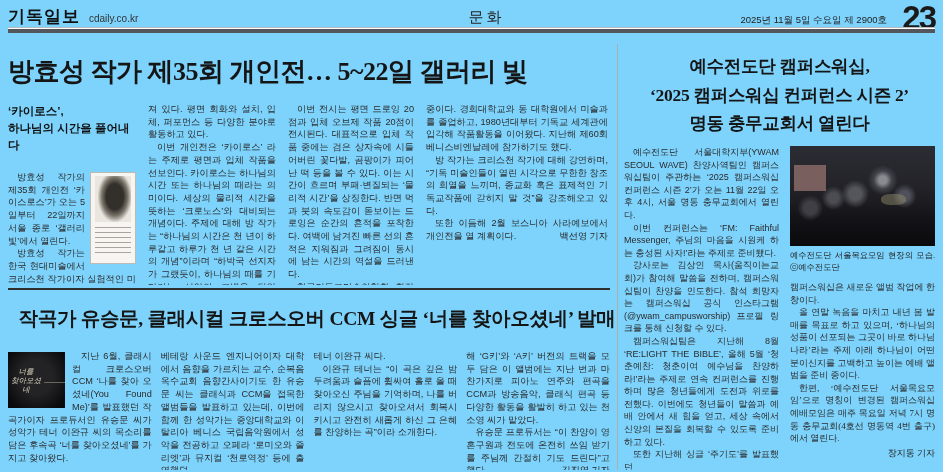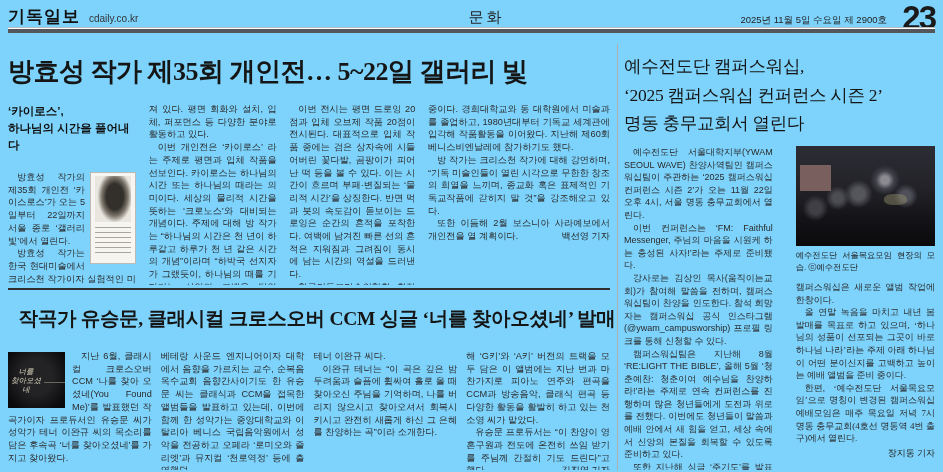--- a/index.html
+++ b/index.html
@@ -19,21 +19,21 @@
   
   .serif{font-family:"Liberation Serif","DejaVu Serif",serif;}
   .bt{font-size:9.2px;line-height:12.7px;text-align:justify;color:#2b2b2b;margin:0;text-indent:9px;}
   .cont{text-indent:0;}
   .col{overflow:hidden;}
   .byl{float:right;color:#222;padding-left:6px;}
 
   
   .a1-headline{position:absolute;left:8px;top:54px;width:602px;
     font-size:26px;font-weight:700;letter-spacing:-0.5px;color:#151515;}
-  .a1-body{position:absolute;left:8px;top:103px;width:602px;height:182px;display:flex;gap:12px;justify-content:space-between;}
+  .a1-body{position:absolute;left:8px;top:103px;width:602px;height:182px;display:flex;gap:12px;}
   .a1-c1{width:128px;}
   .a1-c2{width:128px;}
   .a1-c3{width:126px;}
   .a1-c4{width:182px;}
   .subhead{font-size:11.5px;line-height:17px;font-weight:700;color:#111;white-space:pre-line;margin-bottom:17px;}
   .poster{float:right;width:46px;height:92px;margin:1px 0 4px 5px;background:#f6f5f2;border:1px solid #bdbab4;box-sizing:border-box;padding:3px 4px;}
   .poster-art{height:46px;background:radial-gradient(ellipse 60% 70% at 55% 45%,#33302b 0 40%,#7a746a 60%,transparent 80%),#e9e6df;}
   .poster-lines{margin-top:5px;height:30px;background:repeating-linear-gradient(to bottom,#a9a59d 0 1px,transparent 1px 5px);}
 
   .lr-divider{position:absolute;left:8px;top:288px;width:602px;height:2px;background:#2e2e2e;}
@@ -46,23 +46,23 @@
   .album{float:left;width:57px;height:56px;margin:2px 7px 3px 0;
     background:radial-gradient(ellipse at 50% 45%,#232326 0 40%,#0a0a0c 85%);
     display:flex;flex-direction:row;align-items:center;justify-content:center;}
   .album-title{font-family:"Liberation Serif","DejaVu Serif",serif;font-style:italic;font-size:7.5px;line-height:9px;color:#ddd5bd;text-align:center;white-space:pre-line;}
   .album-sub{margin-top:4px;width:22px;height:1px;background:#6a675f;}
 
   
   .v-divider{position:absolute;left:617px;top:44px;width:1px;height:426px;background:#aeaeae;}
 
   
-  .a2-headline{position:absolute;left:624px;top:52px;width:311px;text-align:left;
-    font-size:17.5px;font-weight:400;line-height:28.5px;letter-spacing:-0.3px;color:#151515;}
-  .a2-body{position:absolute;left:624px;top:146px;width:311px;height:324px;display:flex;gap:23px;}
+  .a2-headline{position:absolute;left:624px;top:52px;width:311px;text-align:center;
+    font-size:17.5px;font-weight:700;line-height:28.5px;letter-spacing:-0.3px;color:#151515;}
+  .a2-body{position:absolute;left:624px;top:146px;width:311px;height:324px;display:flex;gap:11px;}
   .a2-c1{width:156px;}
   .a2-c2{width:146px;font-family:Liberation Serif, serif;}
   .a2-c1 .bt,.a2-c2 .bt{font-size:9px;line-height:12.6px;}
   .photo{position:relative;width:100%;height:100px;overflow:hidden;
     background:
       radial-gradient(circle at 64% 34%, #8a8a90 0 4px, rgba(70,70,78,.85) 9px, transparent 15px),
       radial-gradient(circle at 45% 48%, #55555c 0 6px, transparent 14px),
       radial-gradient(circle at 30% 52%, #4c4c53 0 5px, transparent 12px),
       radial-gradient(circle at 79% 50%, #50505a 0 5px, transparent 12px),
       radial-gradient(circle at 14% 62%, #3f3f45 0 6px, transparent 13px),

